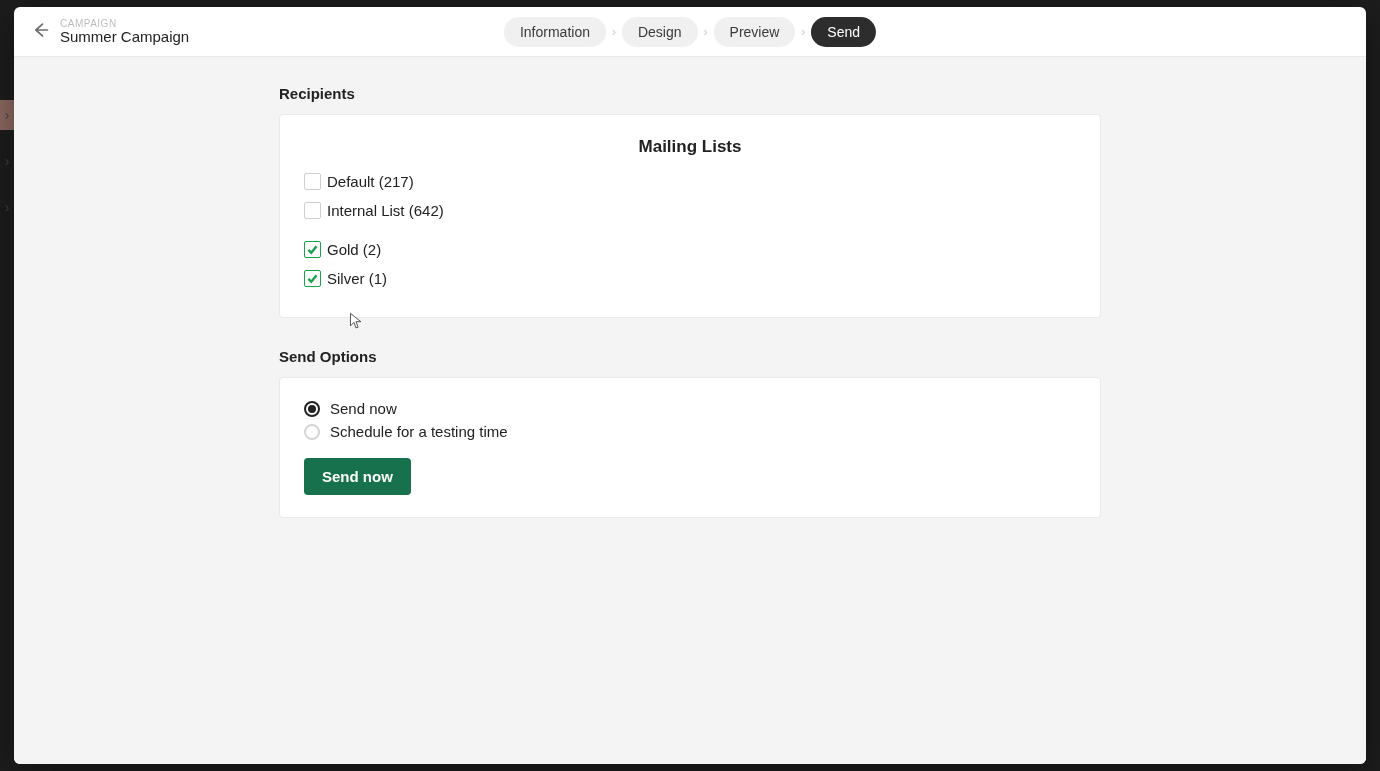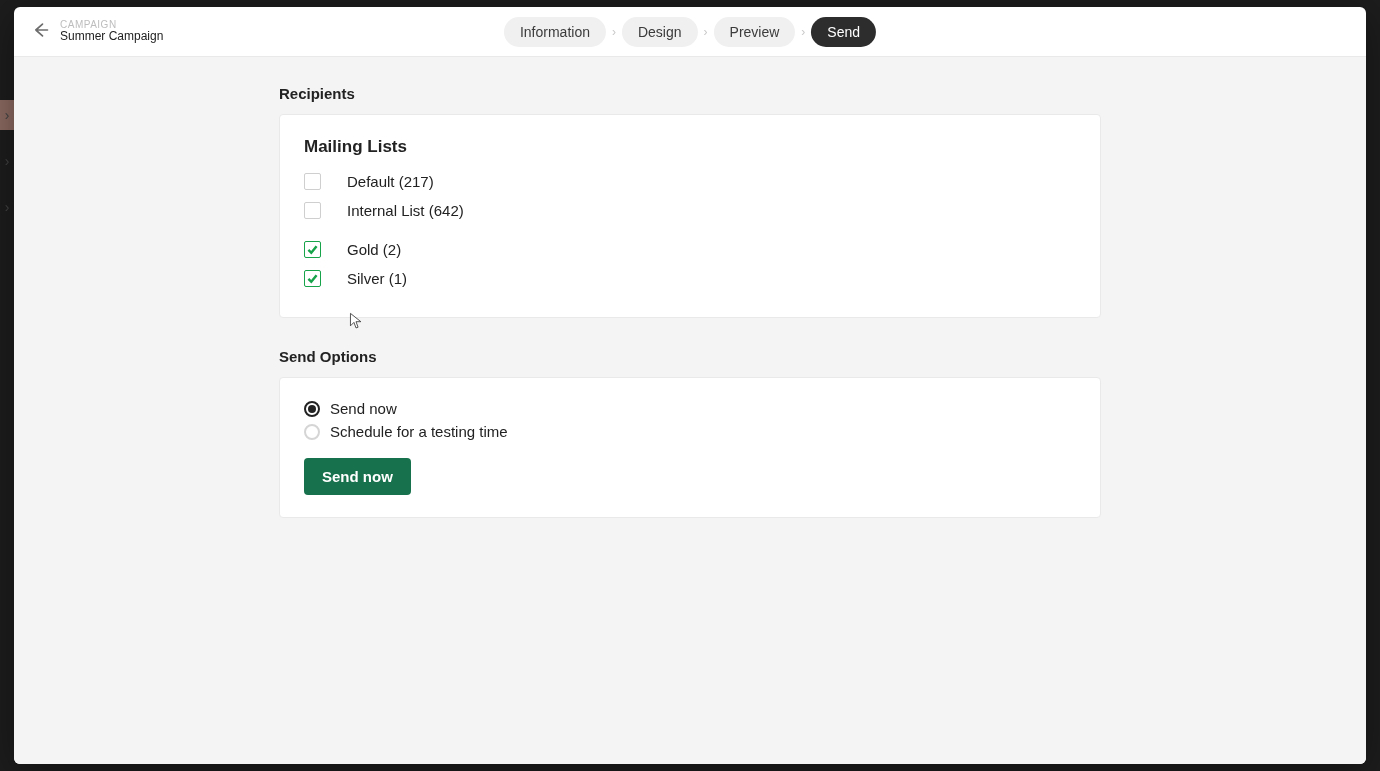--- a/index.html
+++ b/index.html
@@ -26,37 +26,37 @@
 
   
   .modal { position:absolute; top:7px; left:14px; right:14px; bottom:7px; background:#fff; border-radius:6px; overflow:hidden; display:flex; flex-direction:column; box-shadow:0 8px 40px rgba(0,0,0,.4); }
 
   
   .modal-header { height:50px; border-bottom:1px solid var(--panel-border); display:flex; align-items:center; padding:0 12px; position:relative; }
   .back-btn { width:28px; height:28px; display:flex; align-items:center; justify-content:center; color:#6d6d6d; cursor:pointer; }
   .back-btn svg { width:20px; height:20px; stroke:#6d6d6d; }
   .title-block { margin-left:6px; display:flex; flex-direction:column; line-height:1.1;justify-content:flex-end; }
   .title-block .eyebrow { font-size:10px; letter-spacing:0.5px; color:#bdbdbd; text-transform:uppercase; }
-  .title-block .title { font-size:12px; color:var(--text); }
+  .title-block .title { font-size:15px; color:var(--text); }
 
   .steps { position:absolute; left:50%; transform:translateX(-50%); display:flex; align-items:center; gap:4px; }
   .step { padding:7px 16px; border-radius:20px; font-size:14px; background:var(--pill-grey); color:#3b3b3b; cursor:pointer; }
   .step.active { background:var(--pill-dark); color:#fff; }
   .step-sep { color:#c9c9c9; font-size:12px; padding:0 2px; }
 
   
   .modal-body { flex:1; overflow:auto; background:var(--grey-bg); }
   .content { width:822px; margin:0 auto; padding:28px 0 40px; }
   .section-label { font-size:15px; font-weight:600; margin:0 0 12px 0; }
 
   .panel { background:#fff; border:1px solid var(--panel-border); border-radius:4px; padding:22px 24px; }
-  .panel h3 { margin:0 0 16px 0; font-size:17px; font-weight:700; }
+  .panel h3 { margin:0 0 16px 0; font-size:17px; font-weight:700;text-align:center; }
 
   .check-list { display:flex; flex-direction:column; gap:12px; margin-bottom:22px; }
-  .check-row { display:flex; align-items:center; gap:26px; font-size:15px; cursor:pointer; }
+  .check-row { display:flex; align-items:center; gap:6px; font-size:15px; cursor:pointer; }
   .chk { width:17px; height:17px; border:1px solid #cfcfcf; border-radius:2px; display:flex; align-items:center; justify-content:center; background:#fff; flex-shrink:0; }
   .chk.checked { border-color:var(--checkbox-green); }
   .chk.checked svg { display:block; }
   .chk svg { display:none; width:13px; height:13px; stroke:var(--checkbox-green); stroke-width:3; fill:none; }
 
   .send-options .radio-list { display:flex; flex-direction:column; gap:6px; margin-bottom:18px; }
   .radio-row { display:flex; align-items:center; gap:10px; font-size:15px; cursor:pointer; }
   .radio { width:16px; height:16px; border:2px solid var(--radio-border); border-radius:50%; display:flex; align-items:center; justify-content:center; flex-shrink:0; }
   .radio .dot { width:8px; height:8px; border-radius:50%; background:var(--radio-border); display:none; }
   .radio.selected .dot { display:block; }

